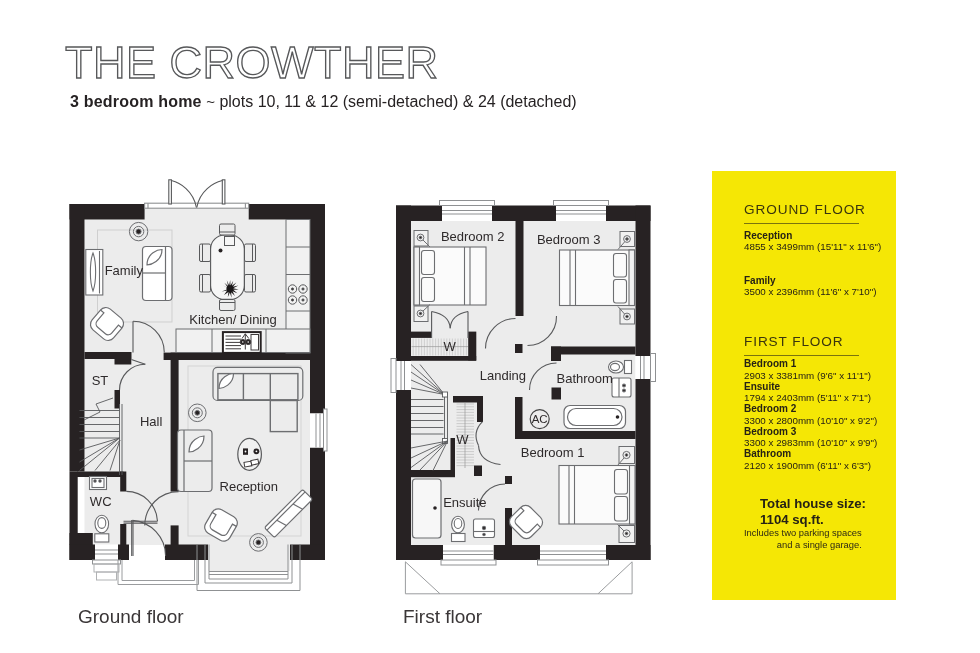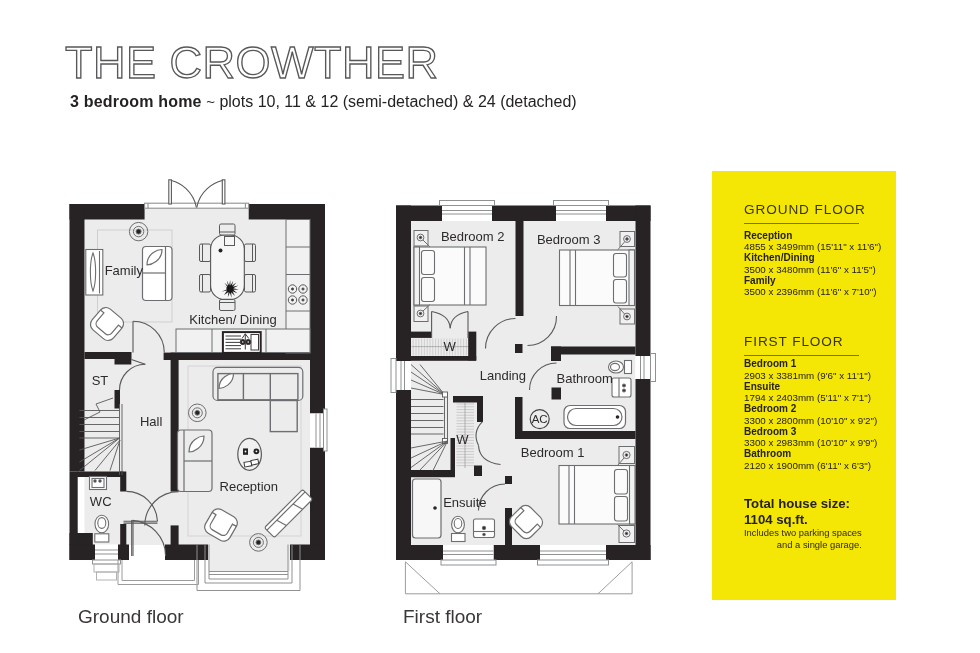--- a/index.html
+++ b/index.html
@@ -29,39 +29,38 @@
 
 <div class="caption abs" style="left:403px;top:606px;">First floor</div>
 
 <div id="panel" class="abs">
 
   <div class="phead" style="left:32px;top:31px;">GROUND FLOOR</div>
   <div class="prule" style="top:52px;"></div>
 
   <div class="pentry" style="top:58.5px;"><b>Reception</b><br>4855 x 3499mm (15'11" x 11'6")</div>
 
-  <div class="pentry" style="top:81px;"><b>Kitchen/Dining</b><br>3500 x 3480mm (11'6" x 11'5")</div>
 
   <div class="pentry" style="top:103.5px;"><b>Family</b><br>3500 x 2396mm (11'6" x 7'10")</div>
 
 
   <div class="phead" style="left:32px;top:163px;">FIRST FLOOR</div>
   <div class="prule" style="top:184px;"></div>
 
   <div class="pentry" style="top:187px;"><b>Bedroom 1</b><br>2903 x 3381mm (9'6" x 11'1")</div>
 
   <div class="pentry" style="top:209.5px;"><b>Ensuite</b><br>1794 x 2403mm (5'11" x 7'1")</div>
 
   <div class="pentry" style="top:232px;"><b>Bedroom 2</b><br>3300 x 2800mm (10'10" x 9'2")</div>
 
   <div class="pentry" style="top:254.5px;"><b>Bedroom 3</b><br>3300 x 2983mm (10'10" x 9'9")</div>
 
   <div class="pentry" style="top:277px;"><b>Bathroom</b><br>2120 x 1900mm (6'11" x 6'3")</div>
 
-  <div class="ptotal" style="top:325px;">Total house size:<br>1104 sq.ft.</div>
+  <div class="ptotal" style="top:325px;margin-left:16px;">Total house size:<br>1104 sq.ft.</div>
 
   <div class="pnote" style="top:356px;">Includes two parking spaces<br>and a single garage.</div>
 </div>
 <svg class="abs" style="left:0;top:0;" width="980" height="653" viewBox="0 0 980 653" xmlns="http://www.w3.org/2000/svg">
 <defs>
 <g id="achair">
 <rect x="-14" y="-13.5" width="28" height="27" rx="7" fill="#ffffff" stroke="#6d6e71" stroke-width="1.2"></rect>
 <path d="M-14,-6.5 h4.5 v10.5 a4.5,4.5 0 0 0 4.5,4.5 h10 a4.5,4.5 0 0 0 4.5,-4.5 v-10.5 h4.5" fill="none" stroke="#6d6e71" stroke-width="1.2"></path>
 </g>
 </defs>

